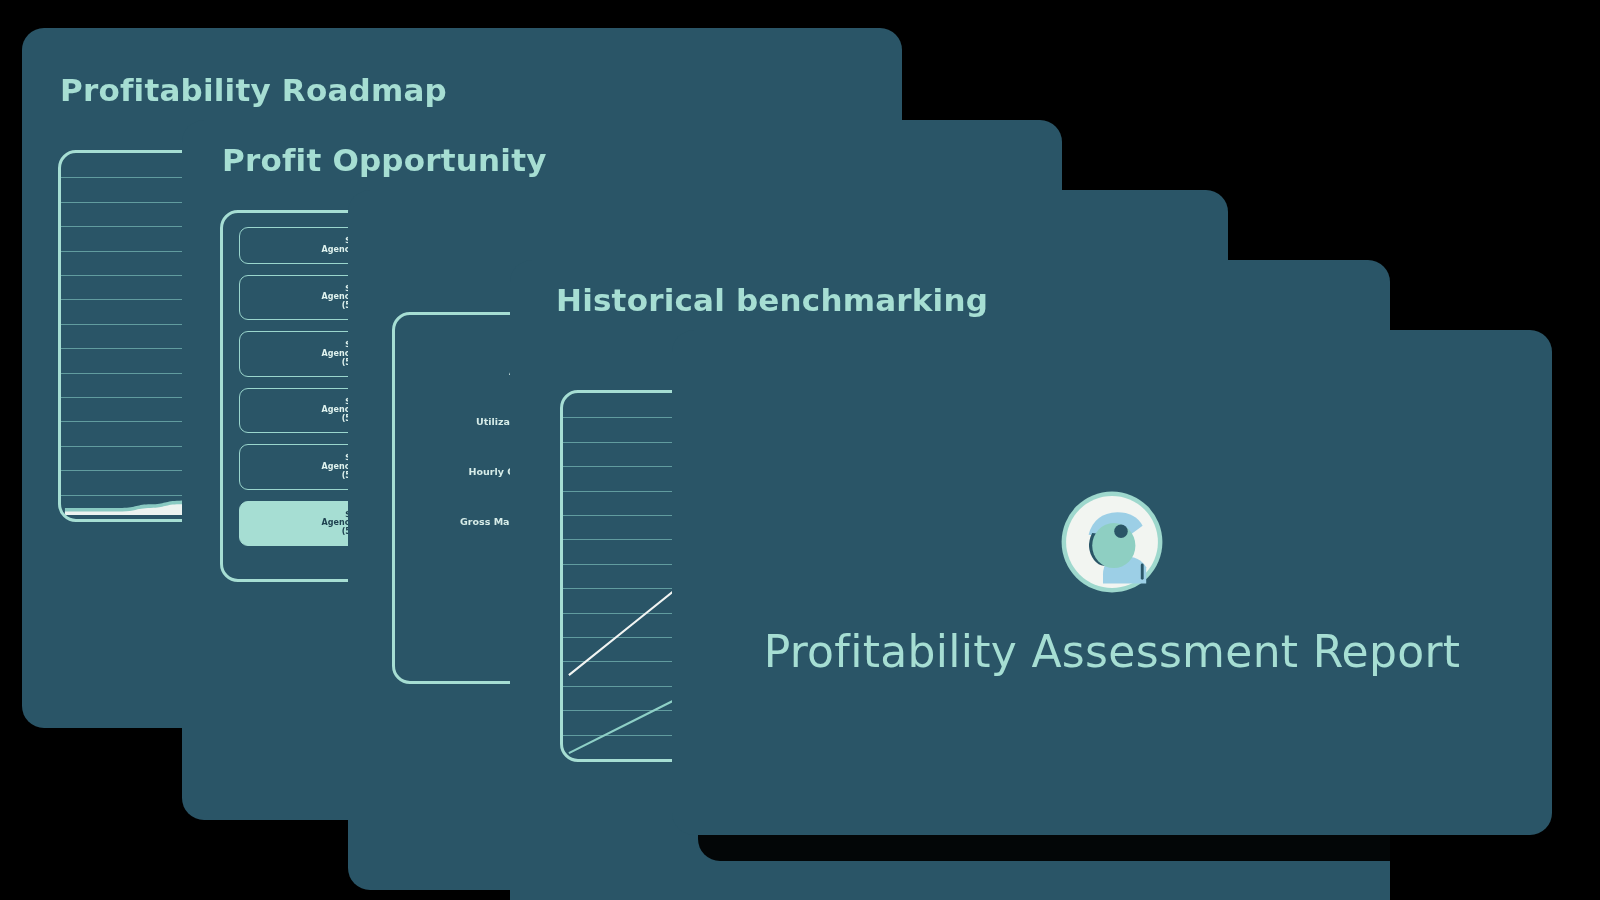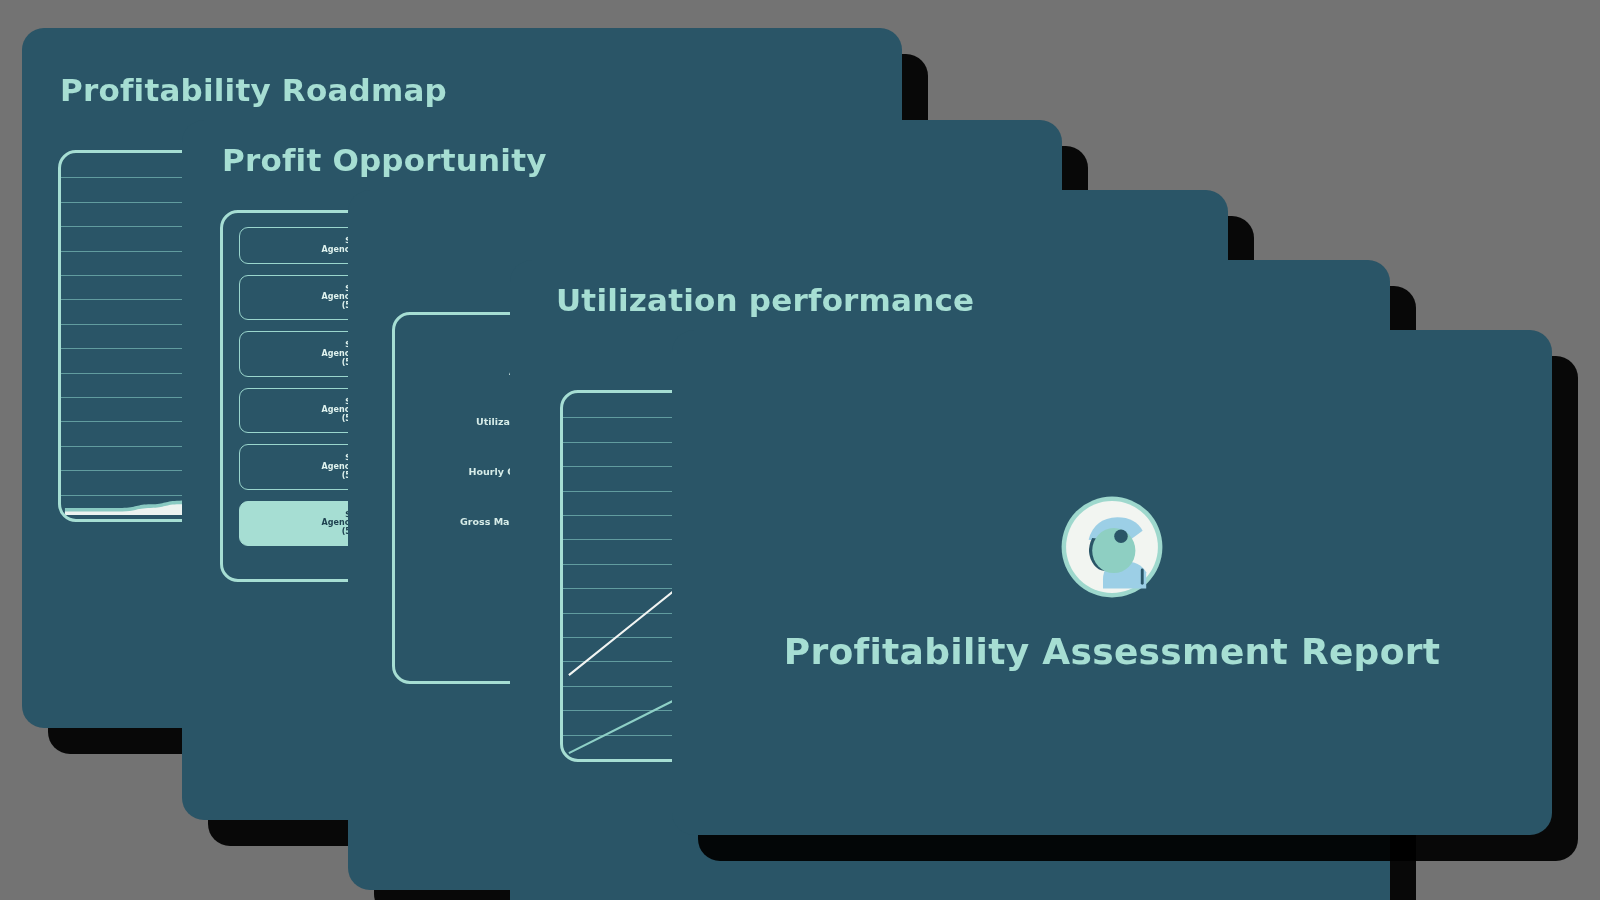--- a/index.html
+++ b/index.html
@@ -9,21 +9,21 @@
     width: 1600px;
     height: 900px;
     overflow: hidden;
     font-family: "DejaVu Sans", sans-serif;
   }
 
   #stage {
     position: relative;
     width: 1600px;
     height: 900px;
-    background: #737373;
+    background: #000000;
   }
 
   .card {
     position: absolute;
     background: #2a5567;
     border-radius: 22px;
     box-shadow: 26px 26px 0 0 rgba(0,0,0,0.93);
     overflow: hidden;
   }
 
@@ -141,22 +141,22 @@
   #card-cover {
     left: 672px; top: 330px; width: 880px; height: 505px;
     display: flex;
     flex-direction: column;
     align-items: center;
     justify-content: center;
   }
   #cover-logo { width: 108px; height: 108px; margin-bottom: 30px; }
   #cover-title {
     color: #a6ded3;
-    font-size: 36px;
-    font-weight: 700;
+    font-size: 44px;
+    font-weight: 400;
     letter-spacing: 0.3px;
     white-space: nowrap;
   }
 </style>
 </head>
 <body>
 
 <div id="stage">
 
   <div class="card" id="card-roadmap">
@@ -252,21 +252,21 @@
           <div class="kpi-name">Gross Margin</div>
           <div class="kpi-bars">
             <div class="kpi-bar mint" style="width: 50px;"></div>
             <div class="kpi-bar white" style="width: 44px;"></div>
           </div>
         </div>
       </div>
   </div>
 
   <div class="card" id="card-history">
-    <div class="card-title">Utilization performance</div>
+    <div class="card-title">Historical benchmarking</div>
 
     <div class="chartframe" id="history-chart">
       <div class="gridlines" id="history-gridlines">
           <div class="gridline" style="top: 6.66667%;"></div>
           <div class="gridline" style="top: 13.3333%;"></div>
           <div class="gridline" style="top: 20%;"></div>
           <div class="gridline" style="top: 26.6667%;"></div>
           <div class="gridline" style="top: 33.3333%;"></div>
           <div class="gridline" style="top: 40%;"></div>
           <div class="gridline" style="top: 46.6667%;"></div>

